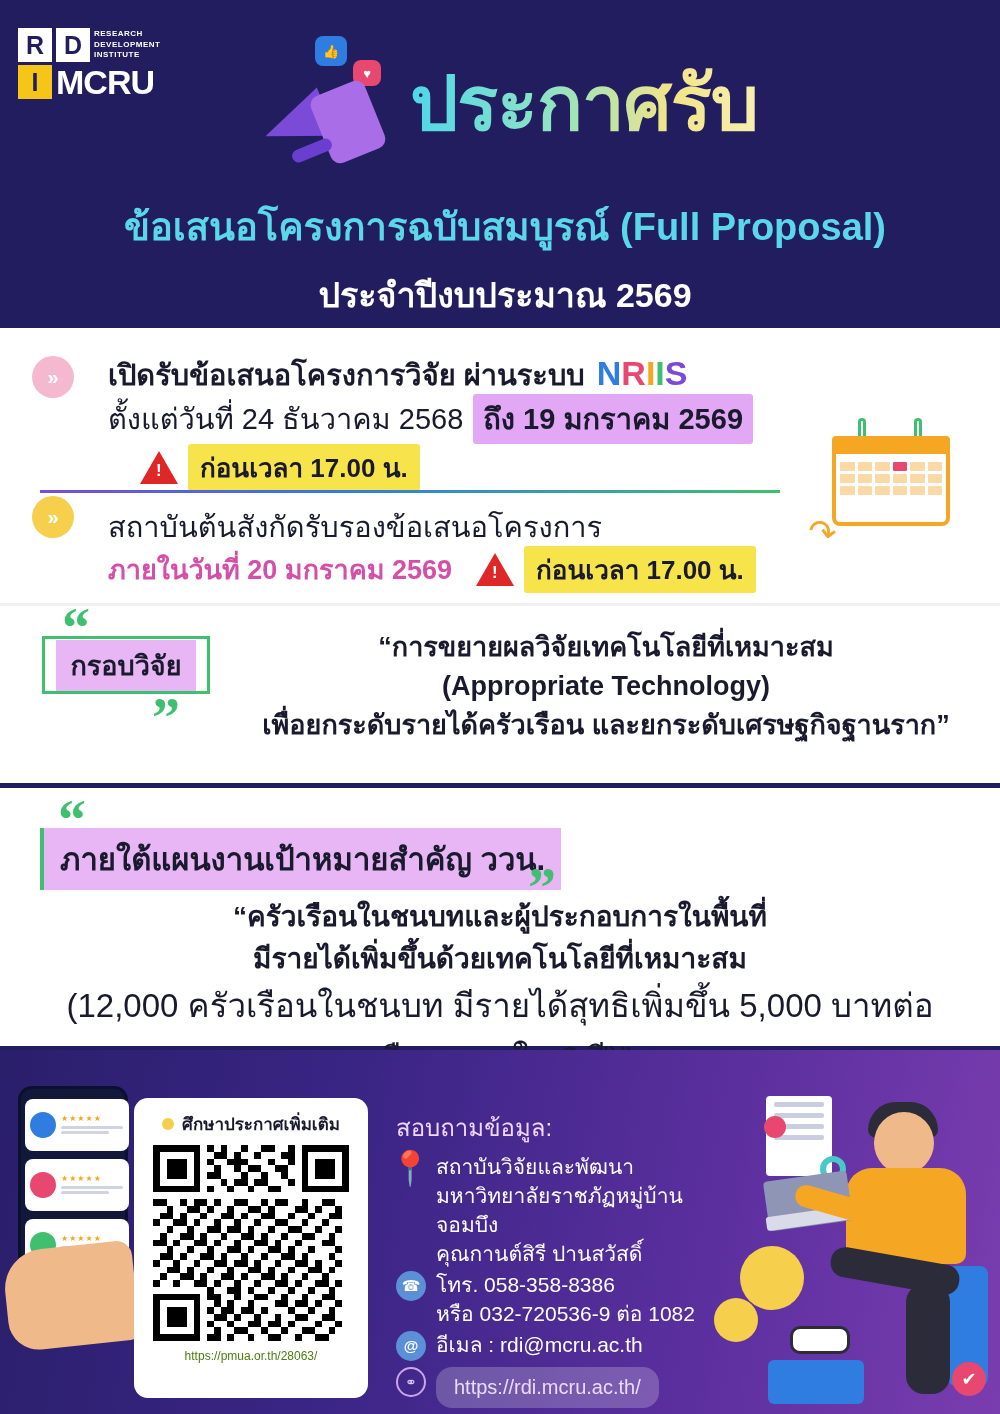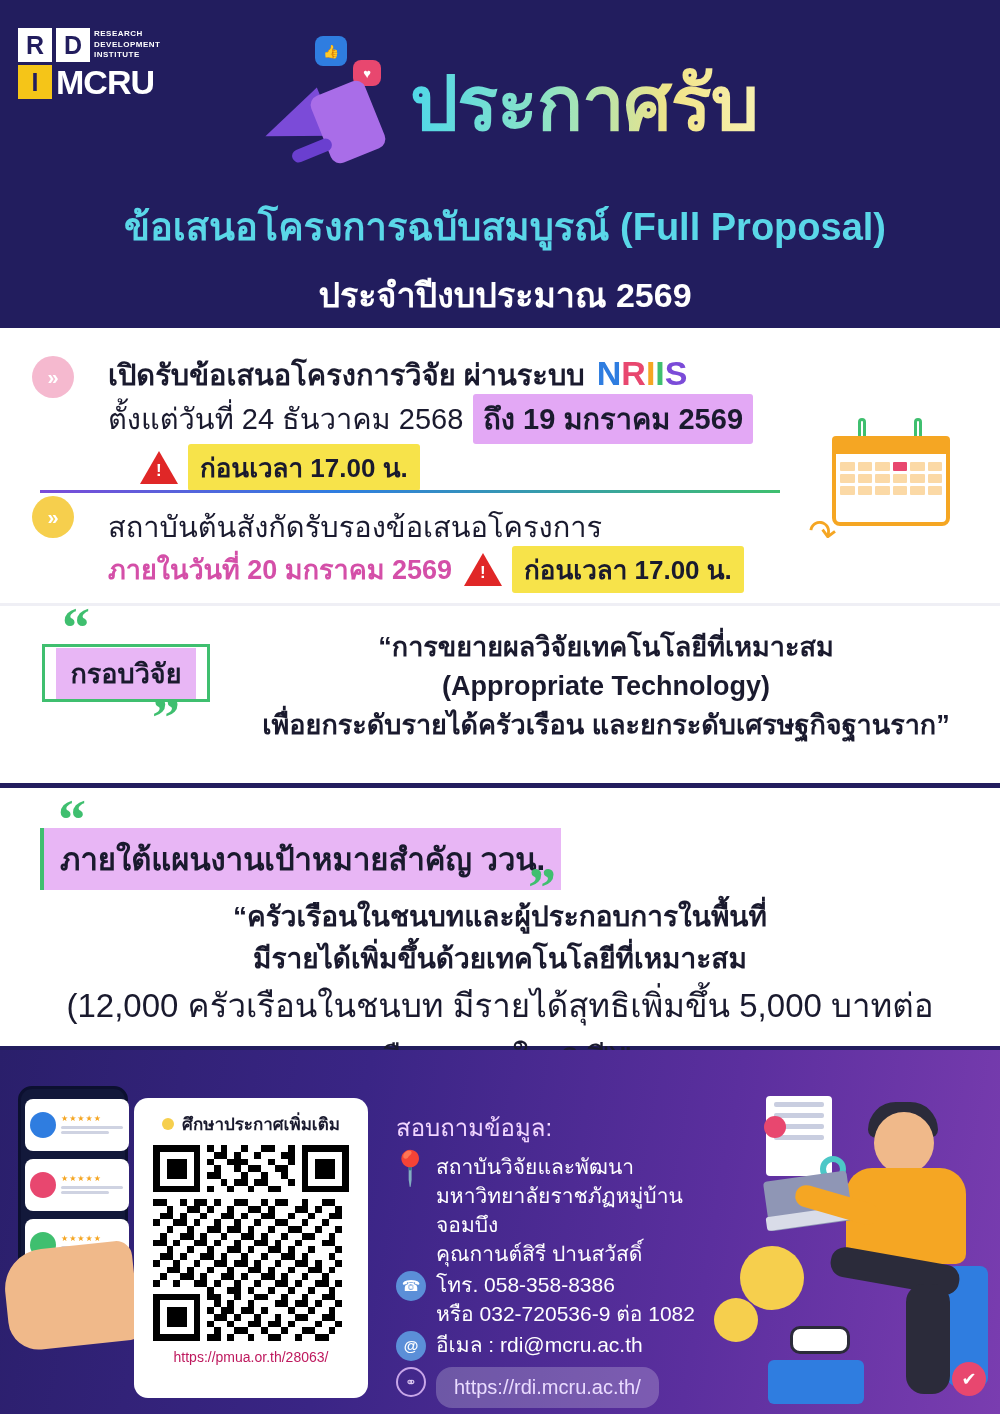--- a/index.html
+++ b/index.html
@@ -153,21 +153,21 @@
     position: absolute; left: 40px; top: 162px; width: 740px; height: 3px;
     background: linear-gradient(90deg,#7b4bd8 0%, #2f7de0 40%, #3fbf6f 100%);
   }
   .line3 {
     position: absolute; left: 108px; top: 176px;
     font-size: 29px; color: #1a1a2e;
   }
   .line4 {
     position: absolute; left: 108px; top: 218px;
     font-size: 27px; color: #d44fa8; font-weight: bold;
-    display: flex; align-items: center; gap: 12px;
+    display: flex; align-items: center; gap: 24px;
   }
   .warn-row2 { display: flex; align-items: center; gap: 10px; }
 
   
   .cal { position: absolute; right: 36px; top: 80px; width: 150px; height: 130px; }
   .cal-body {
     position: absolute; left: 18px; top: 28px; width: 118px; height: 90px;
     border: 4px solid #f5a623; border-radius: 8px; background: #fff;
   }
   .cal-head {
@@ -192,21 +192,21 @@
   
   .sec-frame {
     position: relative; width: 1000px; height: 182px;
     background: #ffffff; border-bottom: 5px solid #221d5e;
   }
   .quote-mark {
     font-size: 56px; font-weight: bold; line-height: 0.6;
     font-family: "Liberation Serif", serif;
   }
   .badge-box {
-    position: absolute; left: 42px; top: 38px;
+    position: absolute; left: 42px; top: 30px;
     width: 168px; height: 58px;
     border: 3px solid #3fbf6f; 
     display: flex; align-items: center; justify-content: center;
   }
   .badge-inner {
     background: #e8b6f5; color: #1a1a2e; font-weight: bold;
     font-size: 27px; padding: 4px 14px;
   }
   .q-open {
     position: absolute; left: 62px; top: 6px; color: #3fbf6f;
@@ -284,21 +284,21 @@
     display: flex; flex-direction: column; align-items: center;
   }
   .qr-title {
     display: flex; align-items: center; gap: 8px;
     font-size: 17px; color: #1a1a2e; font-weight: bold; margin-bottom: 8px;
   }
   .dot-y { width: 12px; height: 12px; border-radius: 50%; background: #f6cf4d; }
   .qr-img {
     width: 196px; height: 196px; background: #ffffff;
   }
-  .qr-url { margin-top: 8px; font-size: 14px; color: #be185d; }
+  .qr-url { margin-top: 8px; font-size: 12px; color: #4d7c0f; }
 
   
   .contact {
     position: absolute; left: 396px; top: 58px; width: 330px; color: #ffffff;
   }
   .contact-h { font-size: 24px; font-weight: normal; color: #f2d6ff; margin-bottom: 6px; }
   .c-row { display: flex; align-items: flex-start; gap: 10px; margin-bottom: 2px; }
   .c-ico {
     width: 30px; height: 30px; border-radius: 50%;
     background: #f6cf4d; color: #221d5e;

